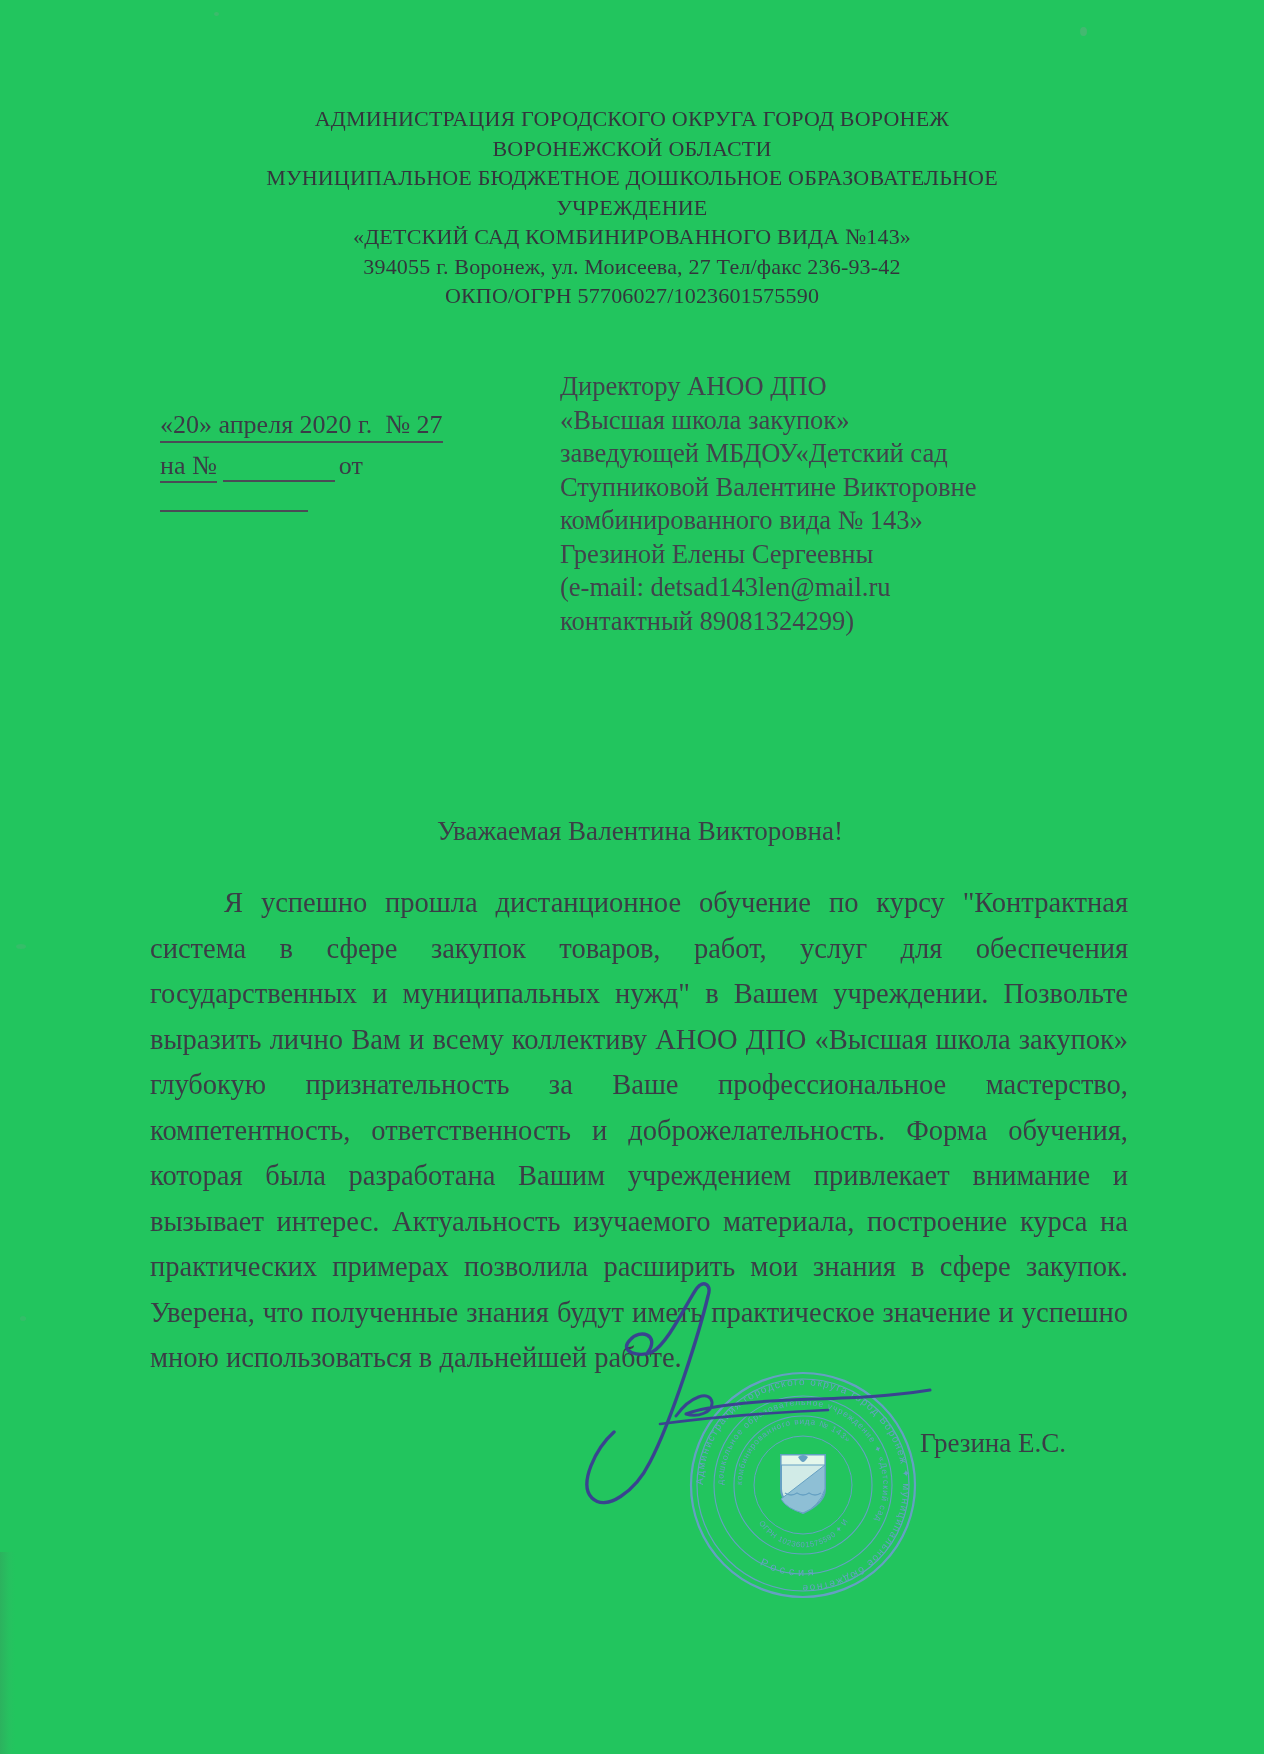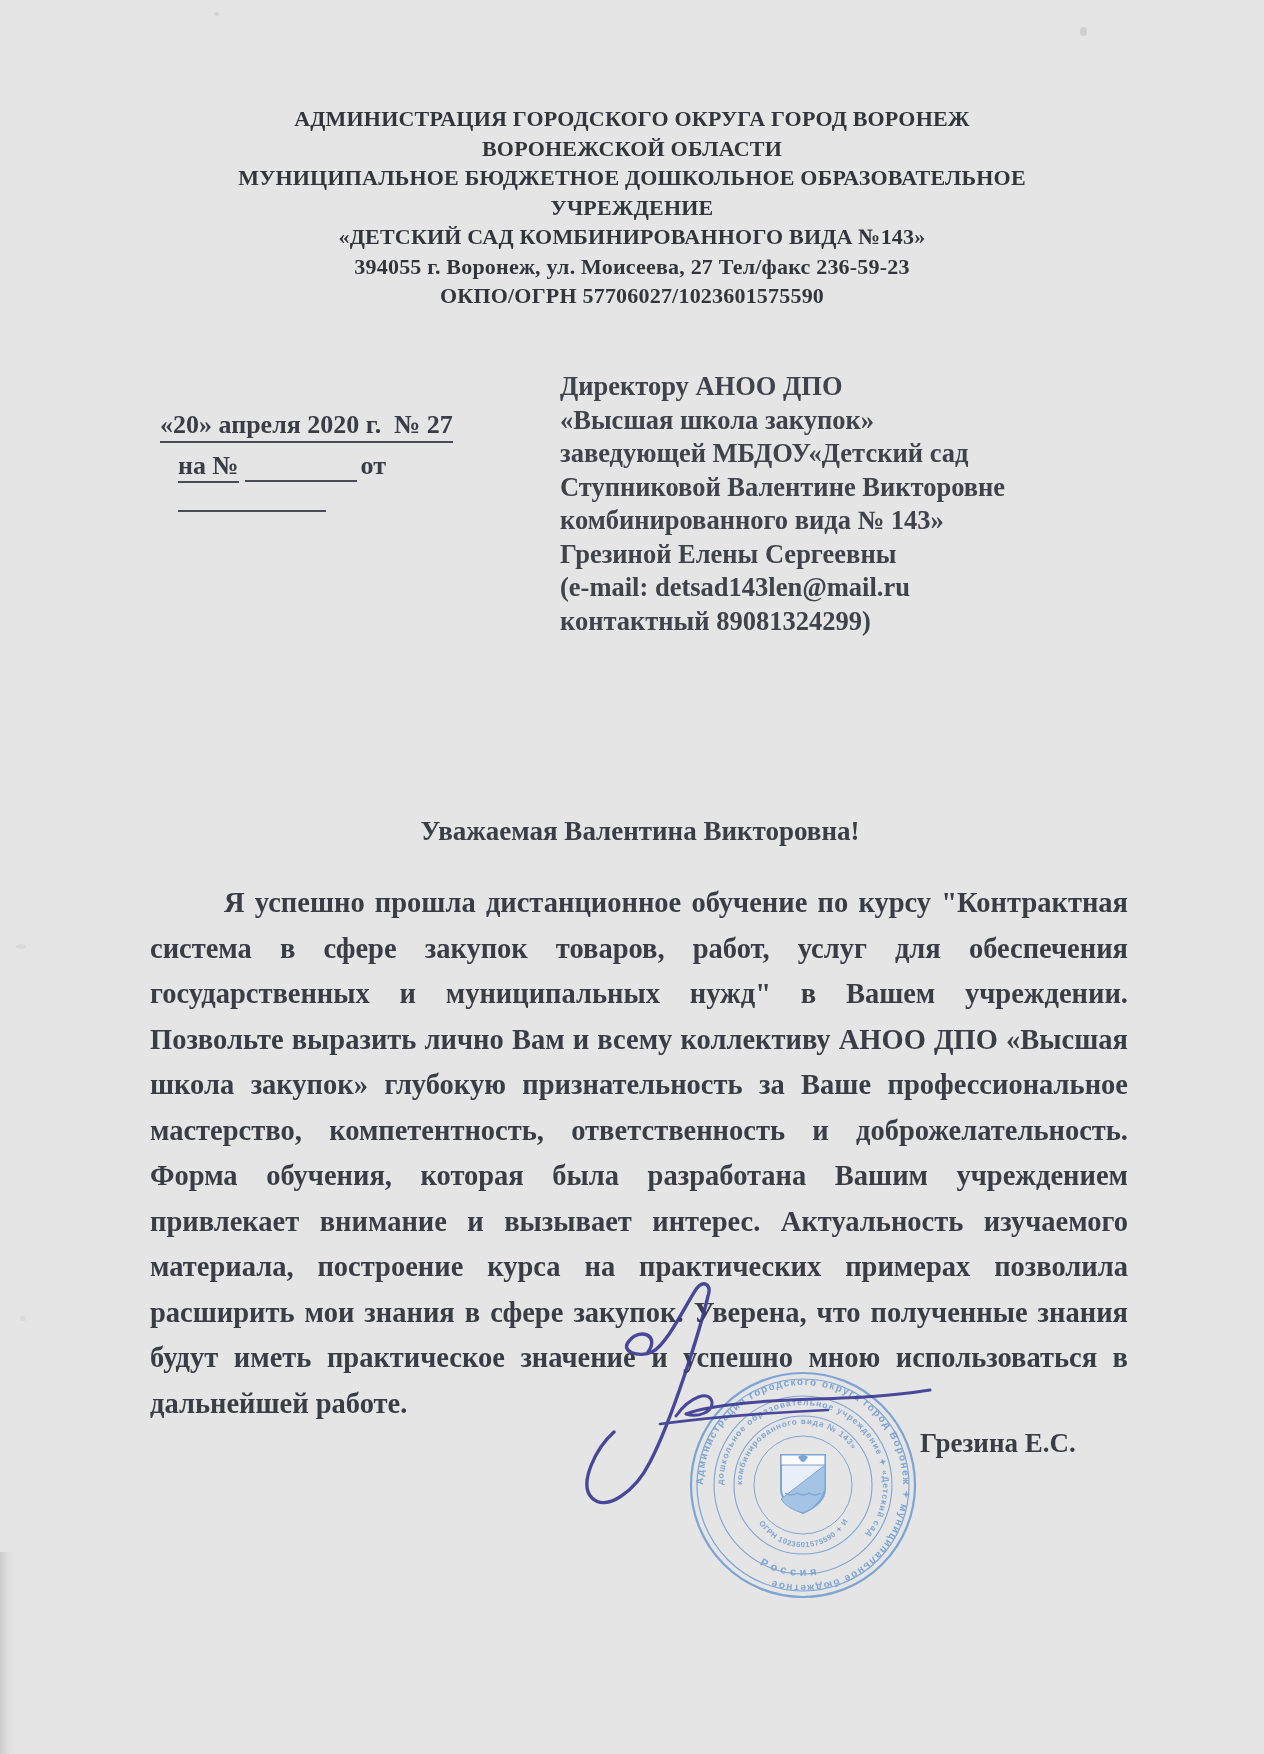--- a/index.html
+++ b/index.html
@@ -4,38 +4,38 @@
 <style>
   html,body{margin:0;padding:0;}
   body{
     width:1264px;height:1754px;
     background:#ffffff;
     font-family:"Liberation Serif","DejaVu Serif",serif;
     color:#3a3c44;
     position:relative;
     overflow:hidden;
   }
-  .page{position:absolute;inset:0;background:#e5e5e5;font-weight:bold;}
+  .page{position:absolute;inset:0;background:#22c55e;}
   
   .letterhead{
     position:absolute;top:104px;left:132px;width:1000px;
     text-align:center;font-size:22px;line-height:29.5px;
     color:#33353c;letter-spacing:.2px;
   }
   .letterhead div{white-space:pre;}
   
   .refblock{
     position:absolute;top:362px;left:160px;width:330px;
     font-size:26px;color:#3a3c46;
   }
   .refblock .dateline{
     display:inline-block;white-space:pre;
     border-bottom:2px solid #4a4c55;padding-bottom:1px;margin-top:48px;
   }
-  .refblock .row2{margin-top:8px;font-size:26px;margin-left:18px;}
+  .refblock .row2{margin-top:8px;font-size:26px;}
   .refblock .u{border-bottom:2px solid #4a4c55;padding-bottom:1px;white-space:pre;}
   .blank{
     display:inline-block;border-bottom:2px solid #4a4c55;
     height:24px;vertical-align:bottom;
   }
   .blank.b1{width:112px;margin-left:6px;margin-right:4px;}
   .blank.b2{width:148px;}
   
   .recipient{
     position:absolute;top:370px;left:560px;width:470px;
@@ -82,21 +82,21 @@
 <body>
 
 <div class="page">
 
   <div class="letterhead">
     <div>АДМИНИСТРАЦИЯ ГОРОДСКОГО ОКРУГА ГОРОД ВОРОНЕЖ</div>
     <div>ВОРОНЕЖСКОЙ ОБЛАСТИ</div>
     <div>МУНИЦИПАЛЬНОЕ БЮДЖЕТНОЕ ДОШКОЛЬНОЕ ОБРАЗОВАТЕЛЬНОЕ</div>
     <div>УЧРЕЖДЕНИЕ</div>
     <div>«ДЕТСКИЙ САД КОМБИНИРОВАННОГО ВИДА №143»</div>
-    <div>394055 г. Воронеж, ул. Моисеева, 27 Тел/факс 236-59-23</div>
+    <div>394055 г. Воронеж, ул. Моисеева, 27 Тел/факс 236-93-42</div>
     <div>ОКПО/ОГРН 57706027/1023601575590</div>
   </div>
 
   <div class="refblock">
     <span class="dateline">«20» апреля 2020 г.  № 27</span>
     <div class="row2">
       <span class="u">на №</span><span class="blank b1"></span><span>от</span><span class="blank b2"></span>
     </div>
   </div>
 

